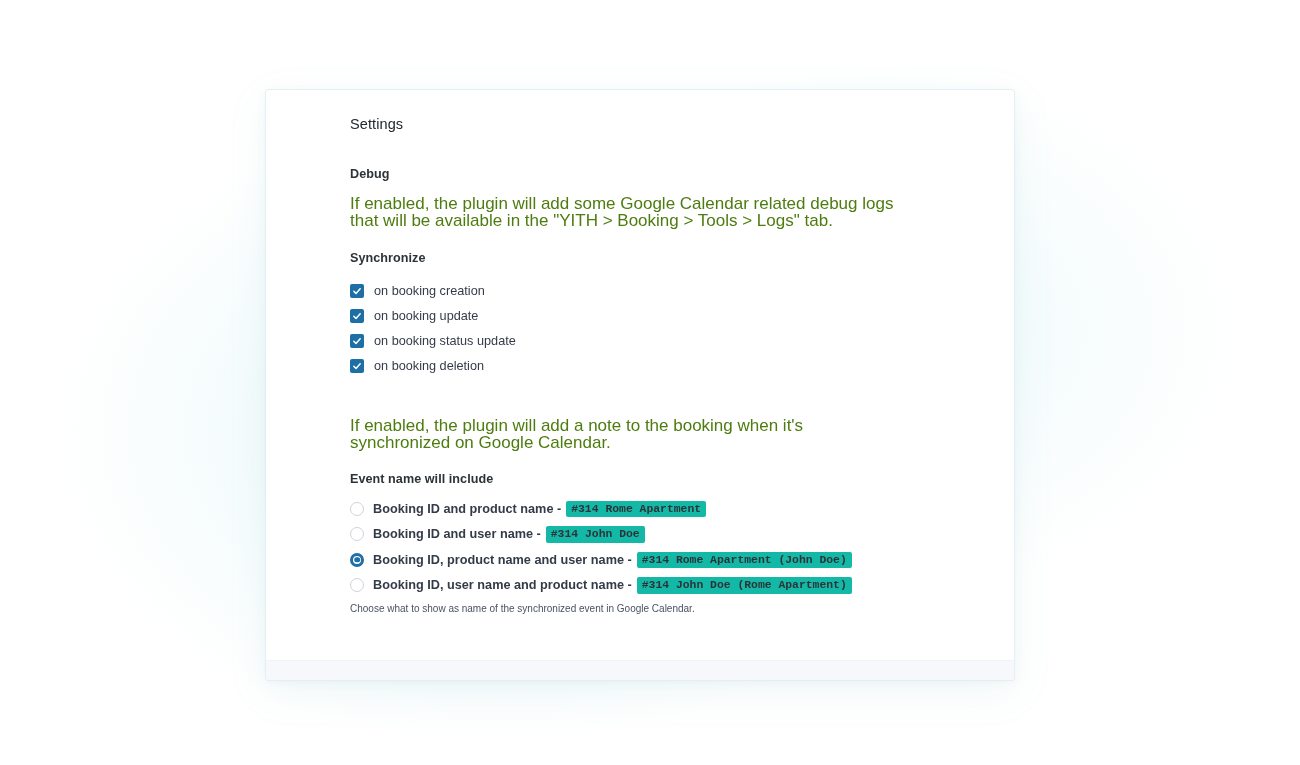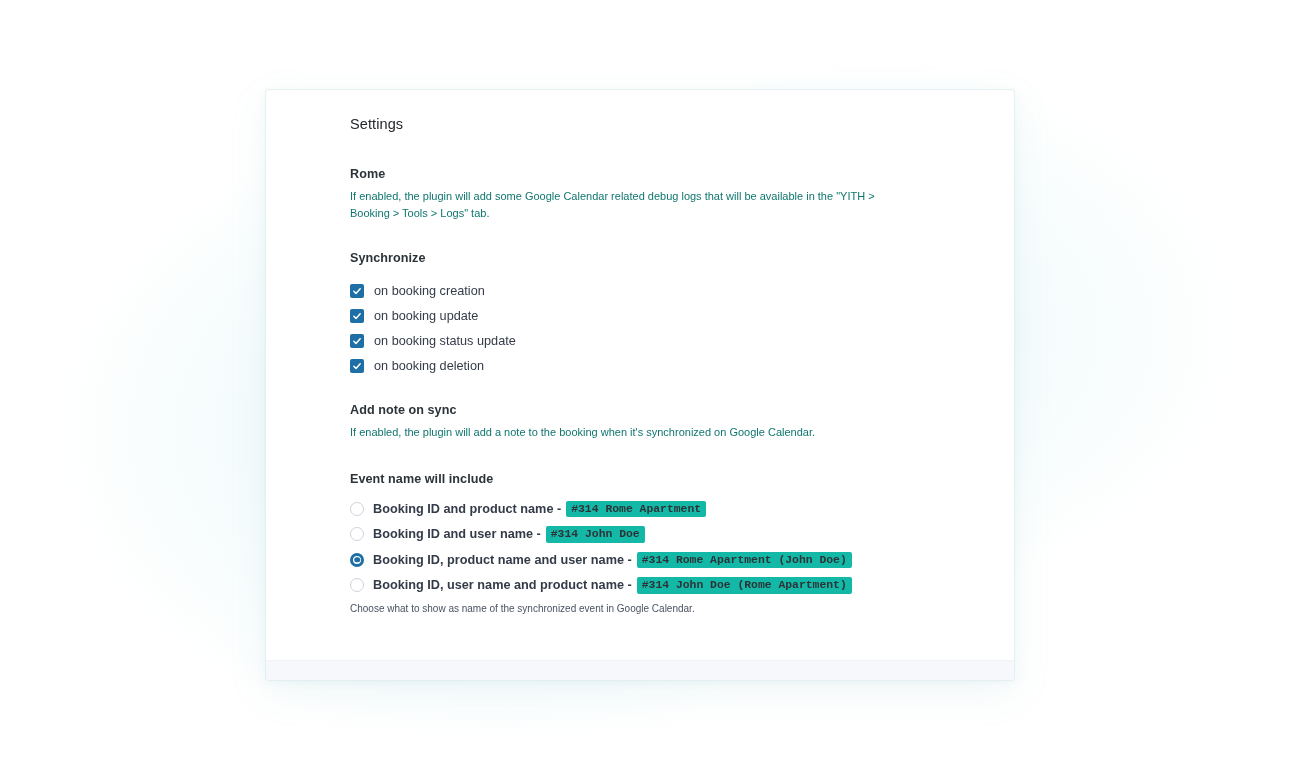--- a/index.html
+++ b/index.html
@@ -70,25 +70,25 @@
   }
 
   .field-label {
     font-size: 12.6px;
     font-weight: 600;
     color: #2c3338;
     letter-spacing: 0.05px;
   }
 
   .field-desc {
-    font-size: 11px;
+    font-size: 17px;
     line-height: 17px;
-    color: #0f766e;
+    color: #4d7c0f;
     max-width: 545px;
-    margin-top: 7px;
+    margin-top: 14px;
   }
 
   
   .row {
     position: absolute;
     left: 84px;
     width: 580px;
   }
 
   .row-debug   { top: 77px; }
@@ -183,21 +183,21 @@
 
 <div class="page">
 
   <div class="card">
 
     <div class="card-body">
 
       <div class="panel-title">Settings</div>
 
       <div class="row row-debug">
-        <div class="field-label">Rome</div>
+        <div class="field-label">Debug</div>
         <div class="field-desc">If enabled, the plugin will add some Google Calendar related debug logs that will be available in the "YITH &gt; Booking &gt; Tools &gt; Logs" tab.</div>
       </div>
 
       <div class="row row-sync">
         <div class="field-label">Synchronize</div>
 
         <div class="check-list">
 
           <label class="check-item">
             <span class="checkbox">
@@ -232,21 +232,20 @@
                 <path d="M2.2 6.3 L4.8 8.9 L9.8 3.4" stroke="#ffffff" stroke-width="1.8" fill="none" stroke-linecap="round" stroke-linejoin="round"></path>
               </svg>
             </span>
             <span class="check-label">on booking deletion</span>
           </label>
 
         </div>
       </div>
 
       <div class="row row-note">
-        <div class="field-label">Add note on sync</div>
         <div class="field-desc">If enabled, the plugin will add a note to the booking when it's synchronized on Google Calendar.</div>
       </div>
 
       <div class="row row-event" style="width:640px;">
         <div class="field-label">Event name will include</div>
 
         <div class="radio-list">
 
           <label class="radio-item">
             <span class="radio"></span>

